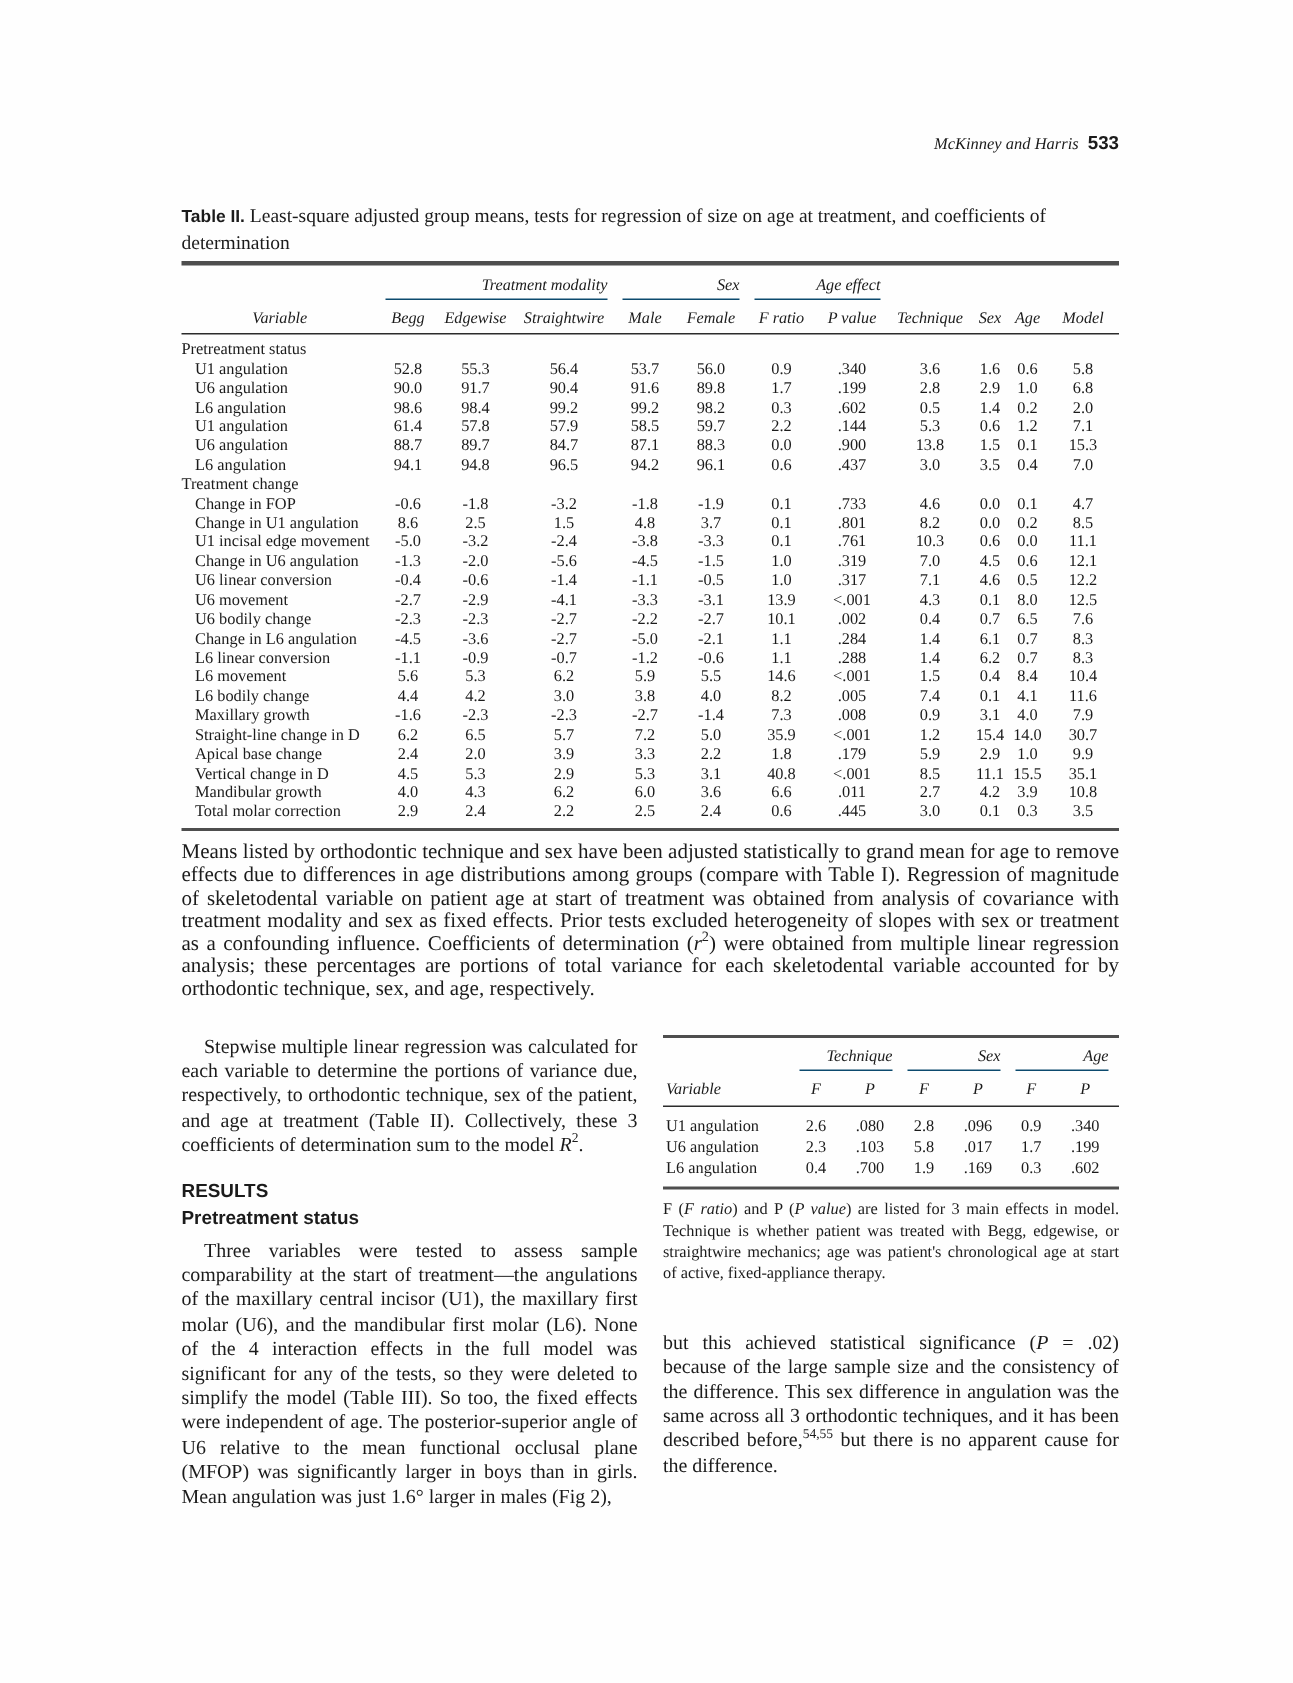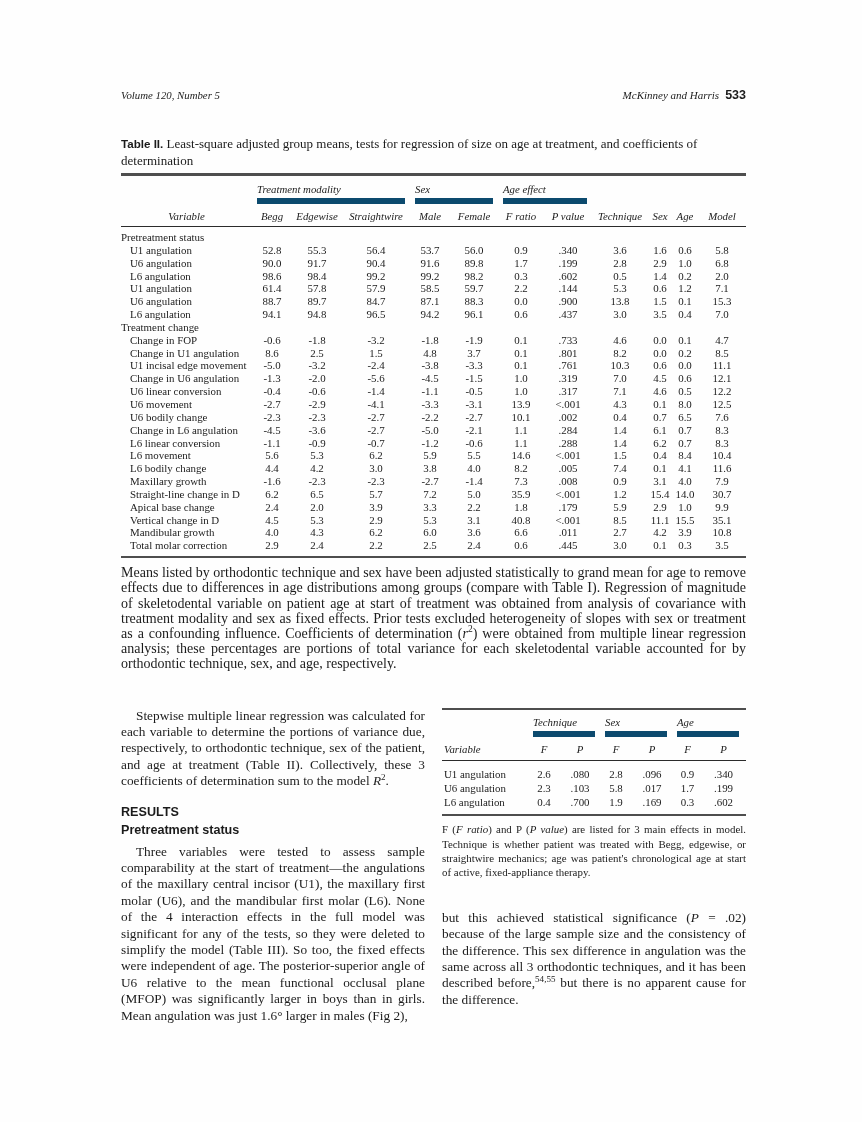--- a/index.html
+++ b/index.html
@@ -16,38 +16,38 @@
   .pageno { font-family:"Liberation Sans", sans-serif; font-style:normal; font-weight:bold; font-size:12.5px; margin-left:6px; }
 
   
   .caption { margin:34px 0 4px; font-size:13px; line-height:16.5px; }
   .tbl-label { font-family:"Liberation Sans", sans-serif; font-weight:bold; font-size:11.6px; }
 
   
   :root { --t2cols:131px 40px 50px 68px 40px 48px 46px 48px 56px 24px 26px 48px; }
   .t2 { border-top:3px solid #4e4e4e; }
   .t2-grouprow { display:grid; grid-template-columns:131px 158px 88px 94px 154px; padding-top:7px; }
-  .grp { display:block; margin:0 5px; padding-bottom:3px; border-bottom:6px solid #0c4a6e;
-         text-align:left; font-style:italic; font-size:10.8px;font-family:Liberation Serif, serif; }
+  .grp { display:block; margin:0 5px; padding-bottom:3px; border-bottom:1px solid #0c4a6e;
+         text-align:right; font-style:italic; font-size:10.8px;font-family:Liberation Serif, serif; }
   .t2-subrow { display:grid; grid-template-columns:var(--t2cols); padding:6px 0 4px;
                border-bottom:1.5px solid #2b2b2b; font-style:italic; font-size:10.8px; }
   .t2-subrow > div { text-align:center; }
   .t2-body { padding:4px 0 4px; border-bottom:2px solid #4e4e4e; }
   .t2-row { display:grid; grid-template-columns:var(--t2cols); line-height:12.85px; font-size:10.9px; }
   .t2-section { display:block; }
   .t2-var { text-align:left; padding-left:9px; }
   .num { text-align:center; }
 
   
   .fnote { margin:7px 0 12px; font-size:14px; line-height:15.2px; text-align:justify; }
   sup { font-size:0.68em; vertical-align:super; line-height:0; }
   .it { font-style:italic; }
 
   
-  .cols { display:flex; gap:17px; margin-top:36px; }
+  .cols { display:flex; gap:17px; margin-top:22px; }
   .col { width:304px; }
   .body-p { margin:0; font-size:13.3px; line-height:16.4px; text-align:justify; }
   .indent { text-indent:15px; }
   .heading { font-family:"Liberation Sans", sans-serif; font-weight:bold; font-size:12.6px; margin:15px 0 0; }
   .subheading { font-family:"Liberation Sans", sans-serif; font-weight:bold; font-size:12.6px; margin:4px 0 7px; }
 
   
   :root { --t3cols:86px 32px 40px 32px 40px 31px 41px; }
   .t3caption { margin:0 0 4px; font-size:13px; line-height:17px; }
   .t3 { border-top:2px solid #4e4e4e; }
@@ -63,21 +63,20 @@
   .rc-para { margin-top:30px; }
 </style>
 </head>
 <body>
 
 <div class="page">
   <div class="content">
 
     <div class="running-head">
       <div class="rh-left">
-        <div>Volume 120, Number 5</div>
       </div>
       <div class="rh-right">
         <span>McKinney and Harris</span><span class="pageno">533</span>
       </div>
     </div>
 
     <p class="caption">
       <span class="tbl-label">Table II.</span>
       <span>Least-square adjusted group means, tests for regression of size on age at treatment, and coefficients of determination</span>
     </p>

